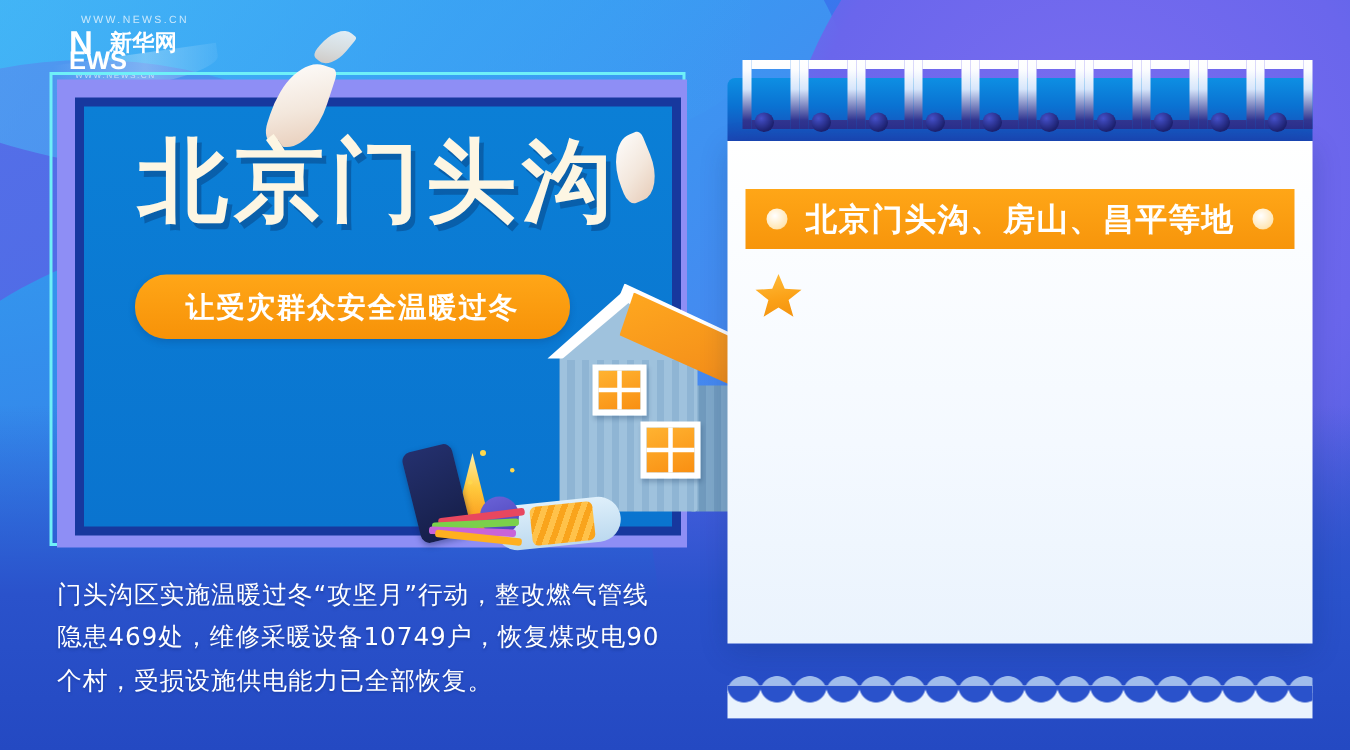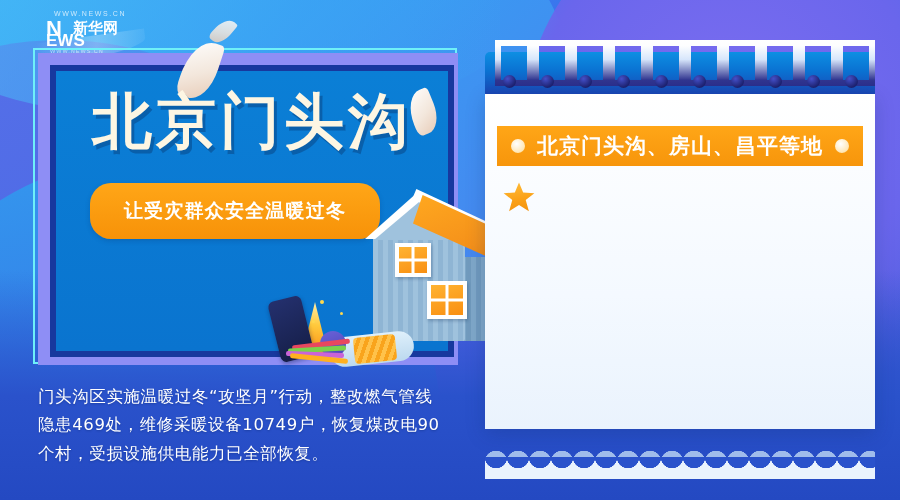--- a/index.html
+++ b/index.html
@@ -104,21 +104,21 @@
   .main-title{
     position:absolute;left:56px;top:88px;width:392px;text-align:center;
     font-size:60px;font-weight:bold;line-height:1.1;color:#fdf6e3;
     letter-spacing:4px;
     text-shadow:3px 4px 0 rgba(6,60,120,.45);
     font-family:"DejaVu Sans","Liberation Sans",sans-serif;
   }
 
   
   .pill{
-    position:absolute;left:90px;top:183px;width:290px;height:56px;
+    position:absolute;left:90px;top:183px;width:290px;height:43px;
     border-radius:21px;
     background:linear-gradient(180deg,#ffa617 0%,#f79208 100%);
     display:flex;align-items:center;justify-content:center;
     box-shadow:0 2px 5px rgba(10,45,100,.22);
   }
   .pill span{
     color:#ffffff;font-size:19px;font-weight:bold;letter-spacing:1.2px;
     font-family:"DejaVu Sans","Liberation Sans",sans-serif;
   }
 

